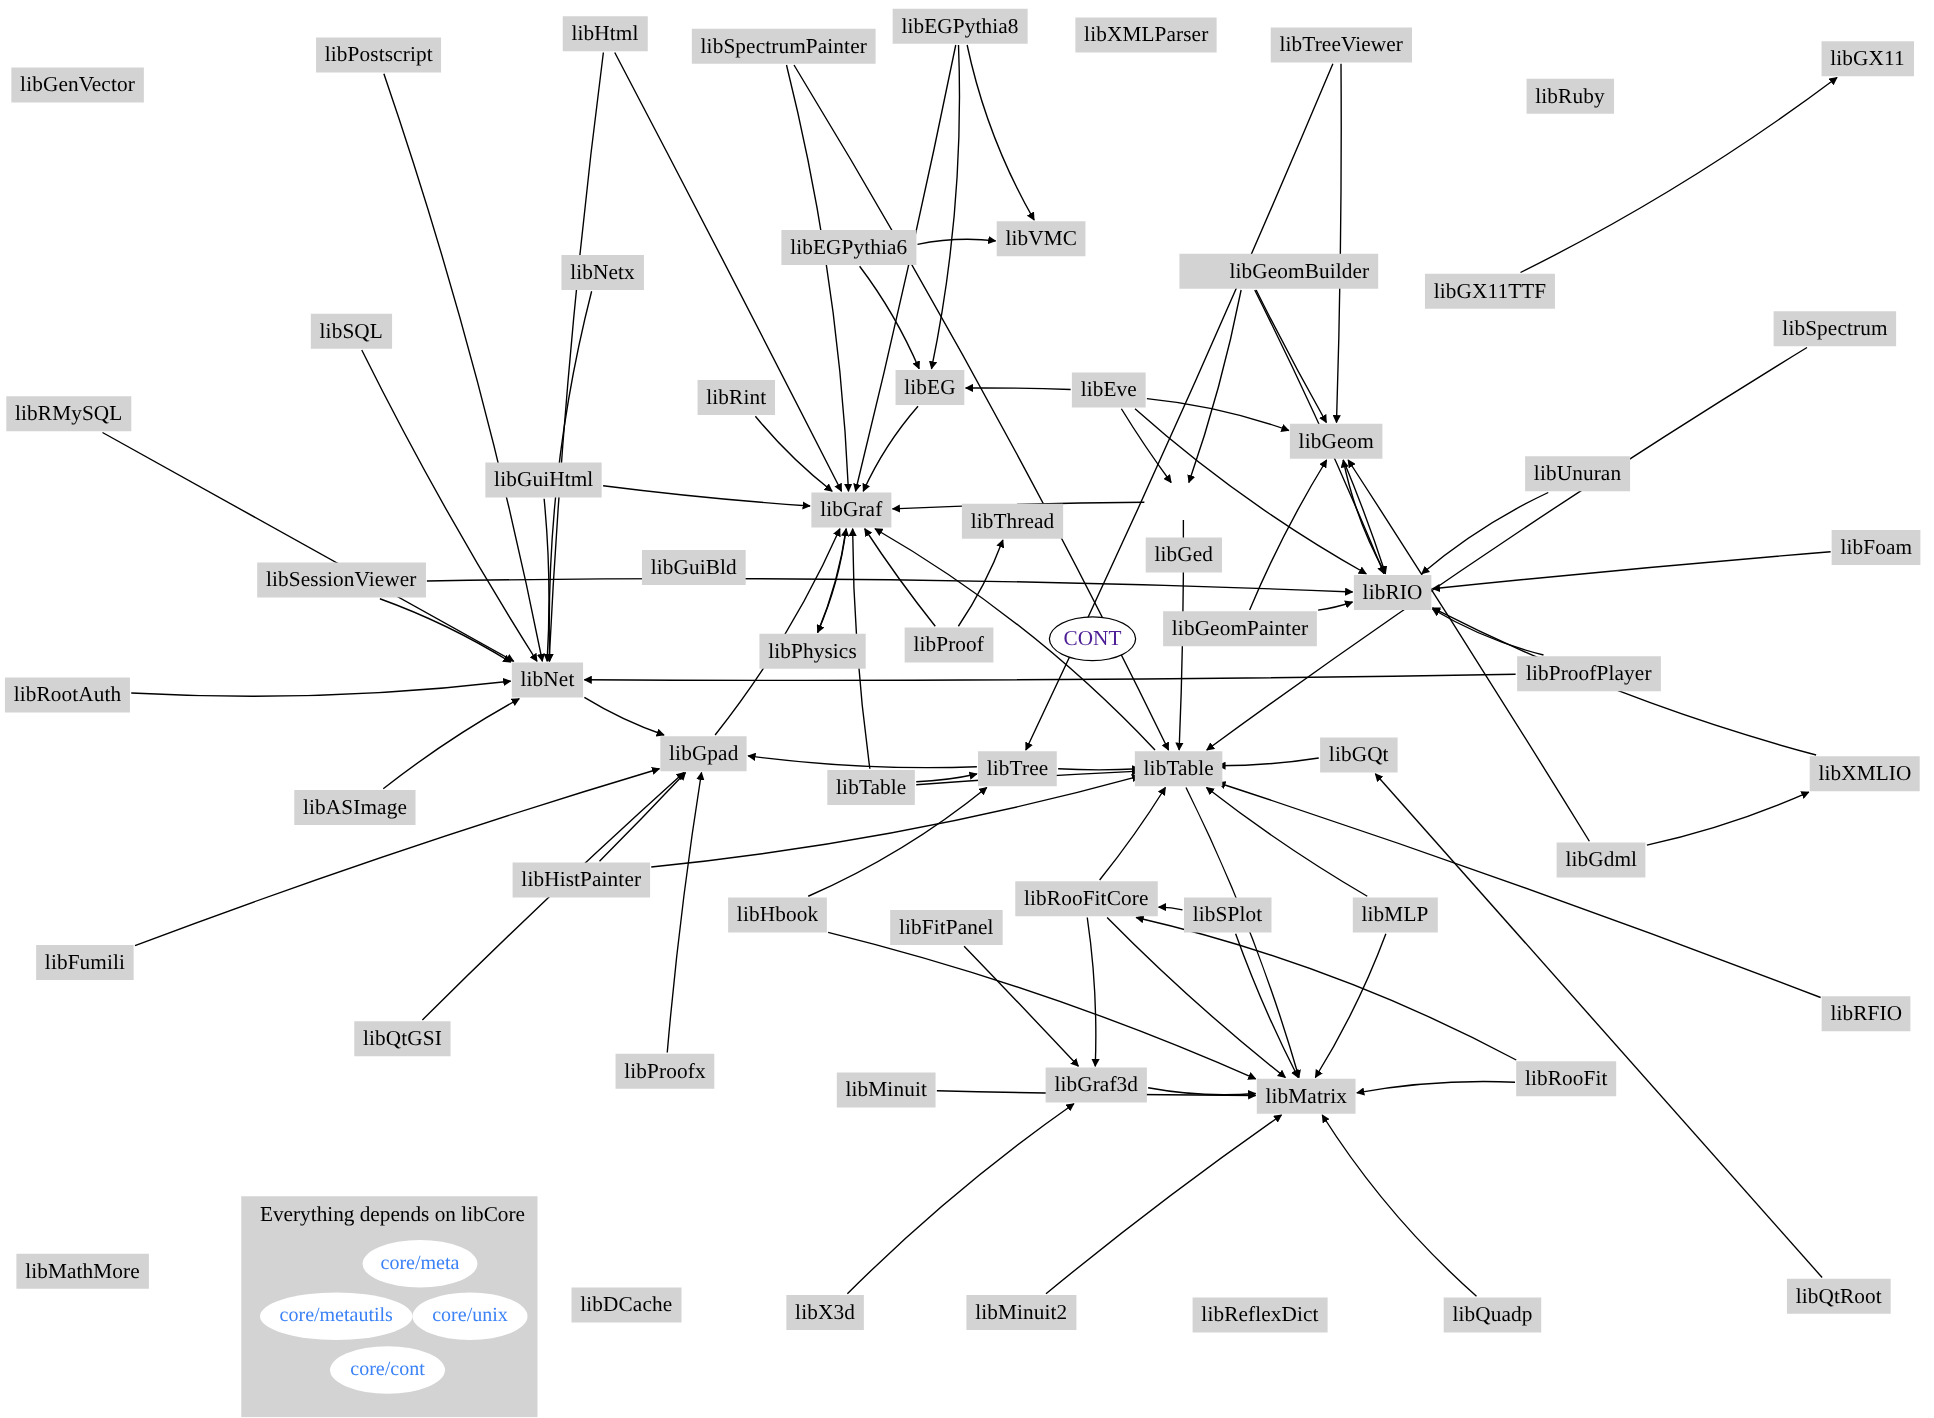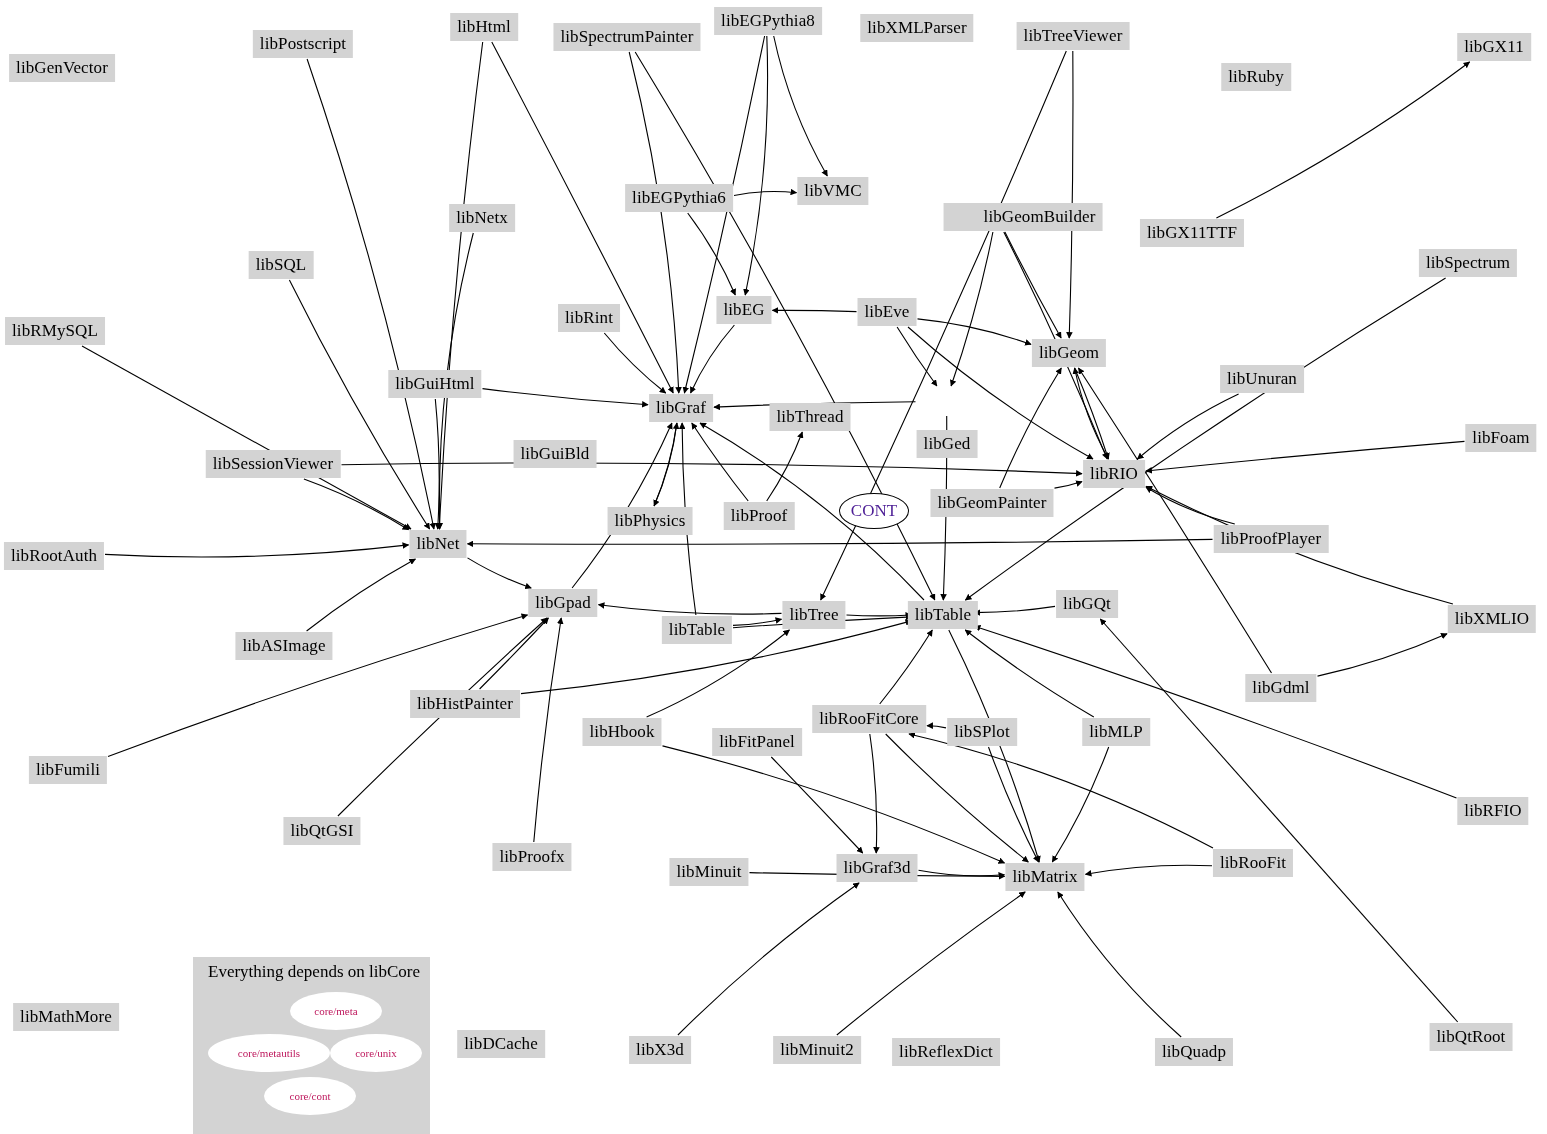--- a/index.html
+++ b/index.html
@@ -51,22 +51,22 @@
     position: absolute;
     font-size: 17px;
     color: #000;
     white-space: nowrap;
     transform: translate(-50%, -50%);
   }
   .legend-ellipse {
     position: absolute;
     background: #ffffff;
     border-radius: 50%;
-    color: #be185d;
-    font-size: 11px;
+    color: #3b82f6;
+    font-size: 16px;
     display: flex;
     align-items: center;
     justify-content: center;
     white-space: nowrap;
     transform: translate(-50%, -50%);
   }
 </style>
 </head>
 <body>
 
@@ -221,21 +221,21 @@
       <div class="node" style="left: 322px; top: 831px;">libQtGSI</div>
       <div class="node" style="left: 532px; top: 857px;">libProofx</div>
       <div class="node" style="left: 709px; top: 872px;">libMinuit</div>
       <div class="node" style="left: 877px; top: 868px;">libGraf3d</div>
       <div class="node" style="left: 1045px; top: 877px;">libMatrix</div>
       <div class="node" style="left: 1253px; top: 863px;">libRooFit</div>
       <div class="node" style="left: 66px; top: 1017px;">libMathMore</div>
       <div class="node" style="left: 501px; top: 1044px;">libDCache</div>
       <div class="node" style="left: 660px; top: 1050px;">libX3d</div>
       <div class="node" style="left: 817px; top: 1050px;">libMinuit2</div>
-      <div class="node" style="left: 946px; top: 1052px;">libReflexDict</div>
+      <div class="node" style="left: 1008px; top: 1052px;">libReflexDict</div>
       <div class="node" style="left: 1194px; top: 1052px;">libQuadp</div>
       <div class="node" style="left: 1471px; top: 1037px;">libQtRoot</div>
       <div class="ellipse-node" style="left: 874px; top: 511px; width: 68px; height: 34px;">CONT</div>
     </div>
 
   <div class="legend-box" id="legend-box" style="left: 193px; top: 957px; width: 237px; height: 177px;"></div>
   <div class="legend-title" id="legend-caption" style="left: 314px; top: 972px;">Everything depends on libCore</div>
   <div id="legend-items">
       <div class="legend-ellipse" style="left: 336px; top: 1011px; width: 92px; height: 38px;">core/meta</div>
       <div class="legend-ellipse" style="left: 269px; top: 1053px; width: 122px; height: 38px;">core/metautils</div>

